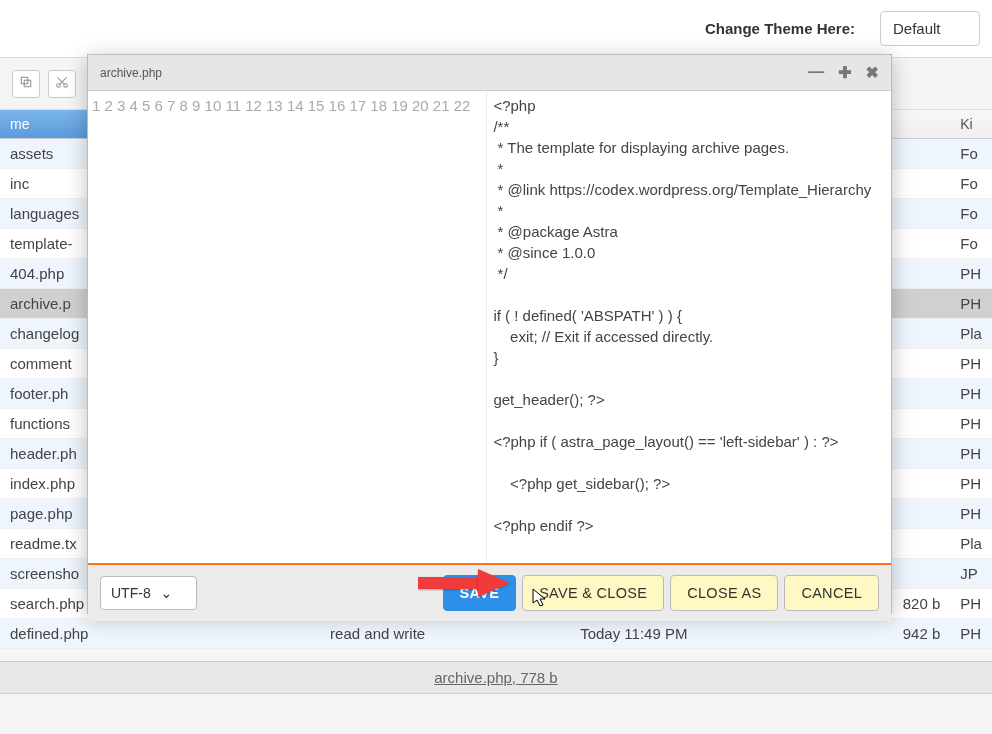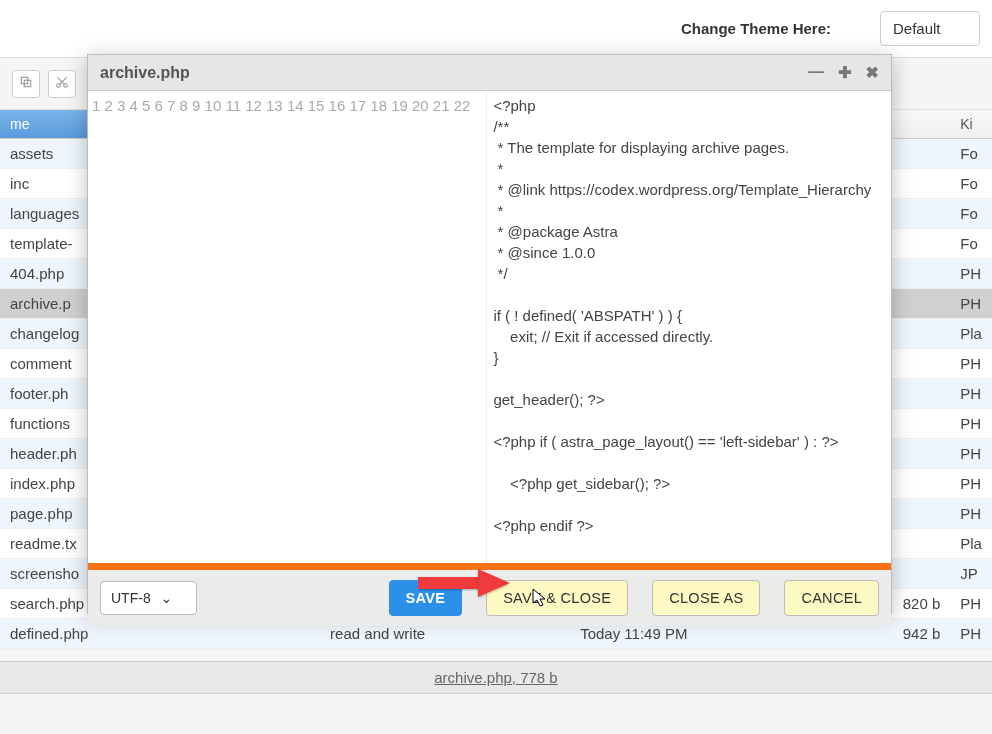--- a/index.html
+++ b/index.html
@@ -25,21 +25,20 @@
 }
 .theme-label { color: #333; font-weight: 600; font-size: 15px; }
 .theme-select {
   background: #fff;
   border: 1px solid #ccc;
   border-radius: 4px;
   padding: 8px 32px 8px 12px;
   font-size: 15px;
   min-width: 100px;
   position: relative;
-  margin-left: 24px;
 }
 .toolbar-row {
   height: 52px;
   display: flex;
   align-items: center;
   padding: 0 12px;
   gap: 8px;
   border-bottom: 1px solid #e0e0e0;
 }
 .tool-btn { width: 28px; height: 28px; border: 1px solid #ccc; background: #fff; border-radius: 3px; }
@@ -89,21 +88,21 @@
   border: 1px solid #bbb;
   box-shadow: 0 4px 20px rgba(0,0,0,0.25);
 }
 .editor-header {
   background: #e6e6e6;
   padding: 8px 12px;
   display: flex;
   align-items: center;
   border-bottom: 1px solid #ccc;
 }
-.editor-title { flex:1; font-weight:700; color:#555; font-size:16px; }
+.editor-title { flex:1; font-weight:400; color:#555; font-size:12px; }
 .editor-header-icons { display:flex; gap:14px; color:#777; }
 .editor-header-icons span { cursor:pointer; font-weight:bold; font-size:16px; }
 .editor-body {
   position: relative;
   height: 472px;
   overflow: hidden;
 }
 .code-area {
   display:flex;
   height:100%;
@@ -121,22 +120,22 @@
   user-select:none;
   border-right:1px solid #eee;
   min-width:30px;
 }
 .code-lines { padding:4px 0 4px 6px; white-space:pre; }
 .editor-footer {
   background:#ebebeb;
   padding:10px 12px;
   display:flex;
   align-items:center;
-  gap:24px;
-  border-top:7px solid #f97316;
+  gap:6px;
+  border-top:2px solid #f97316;
 }
 .encoding-select {
   background:#fff;
   border:1px solid #bbb;
   border-radius:4px;
   padding:8px 24px 8px 10px;
   font-size:14px;
 }
 .footer-spacer { flex:1; }
 .btn {

